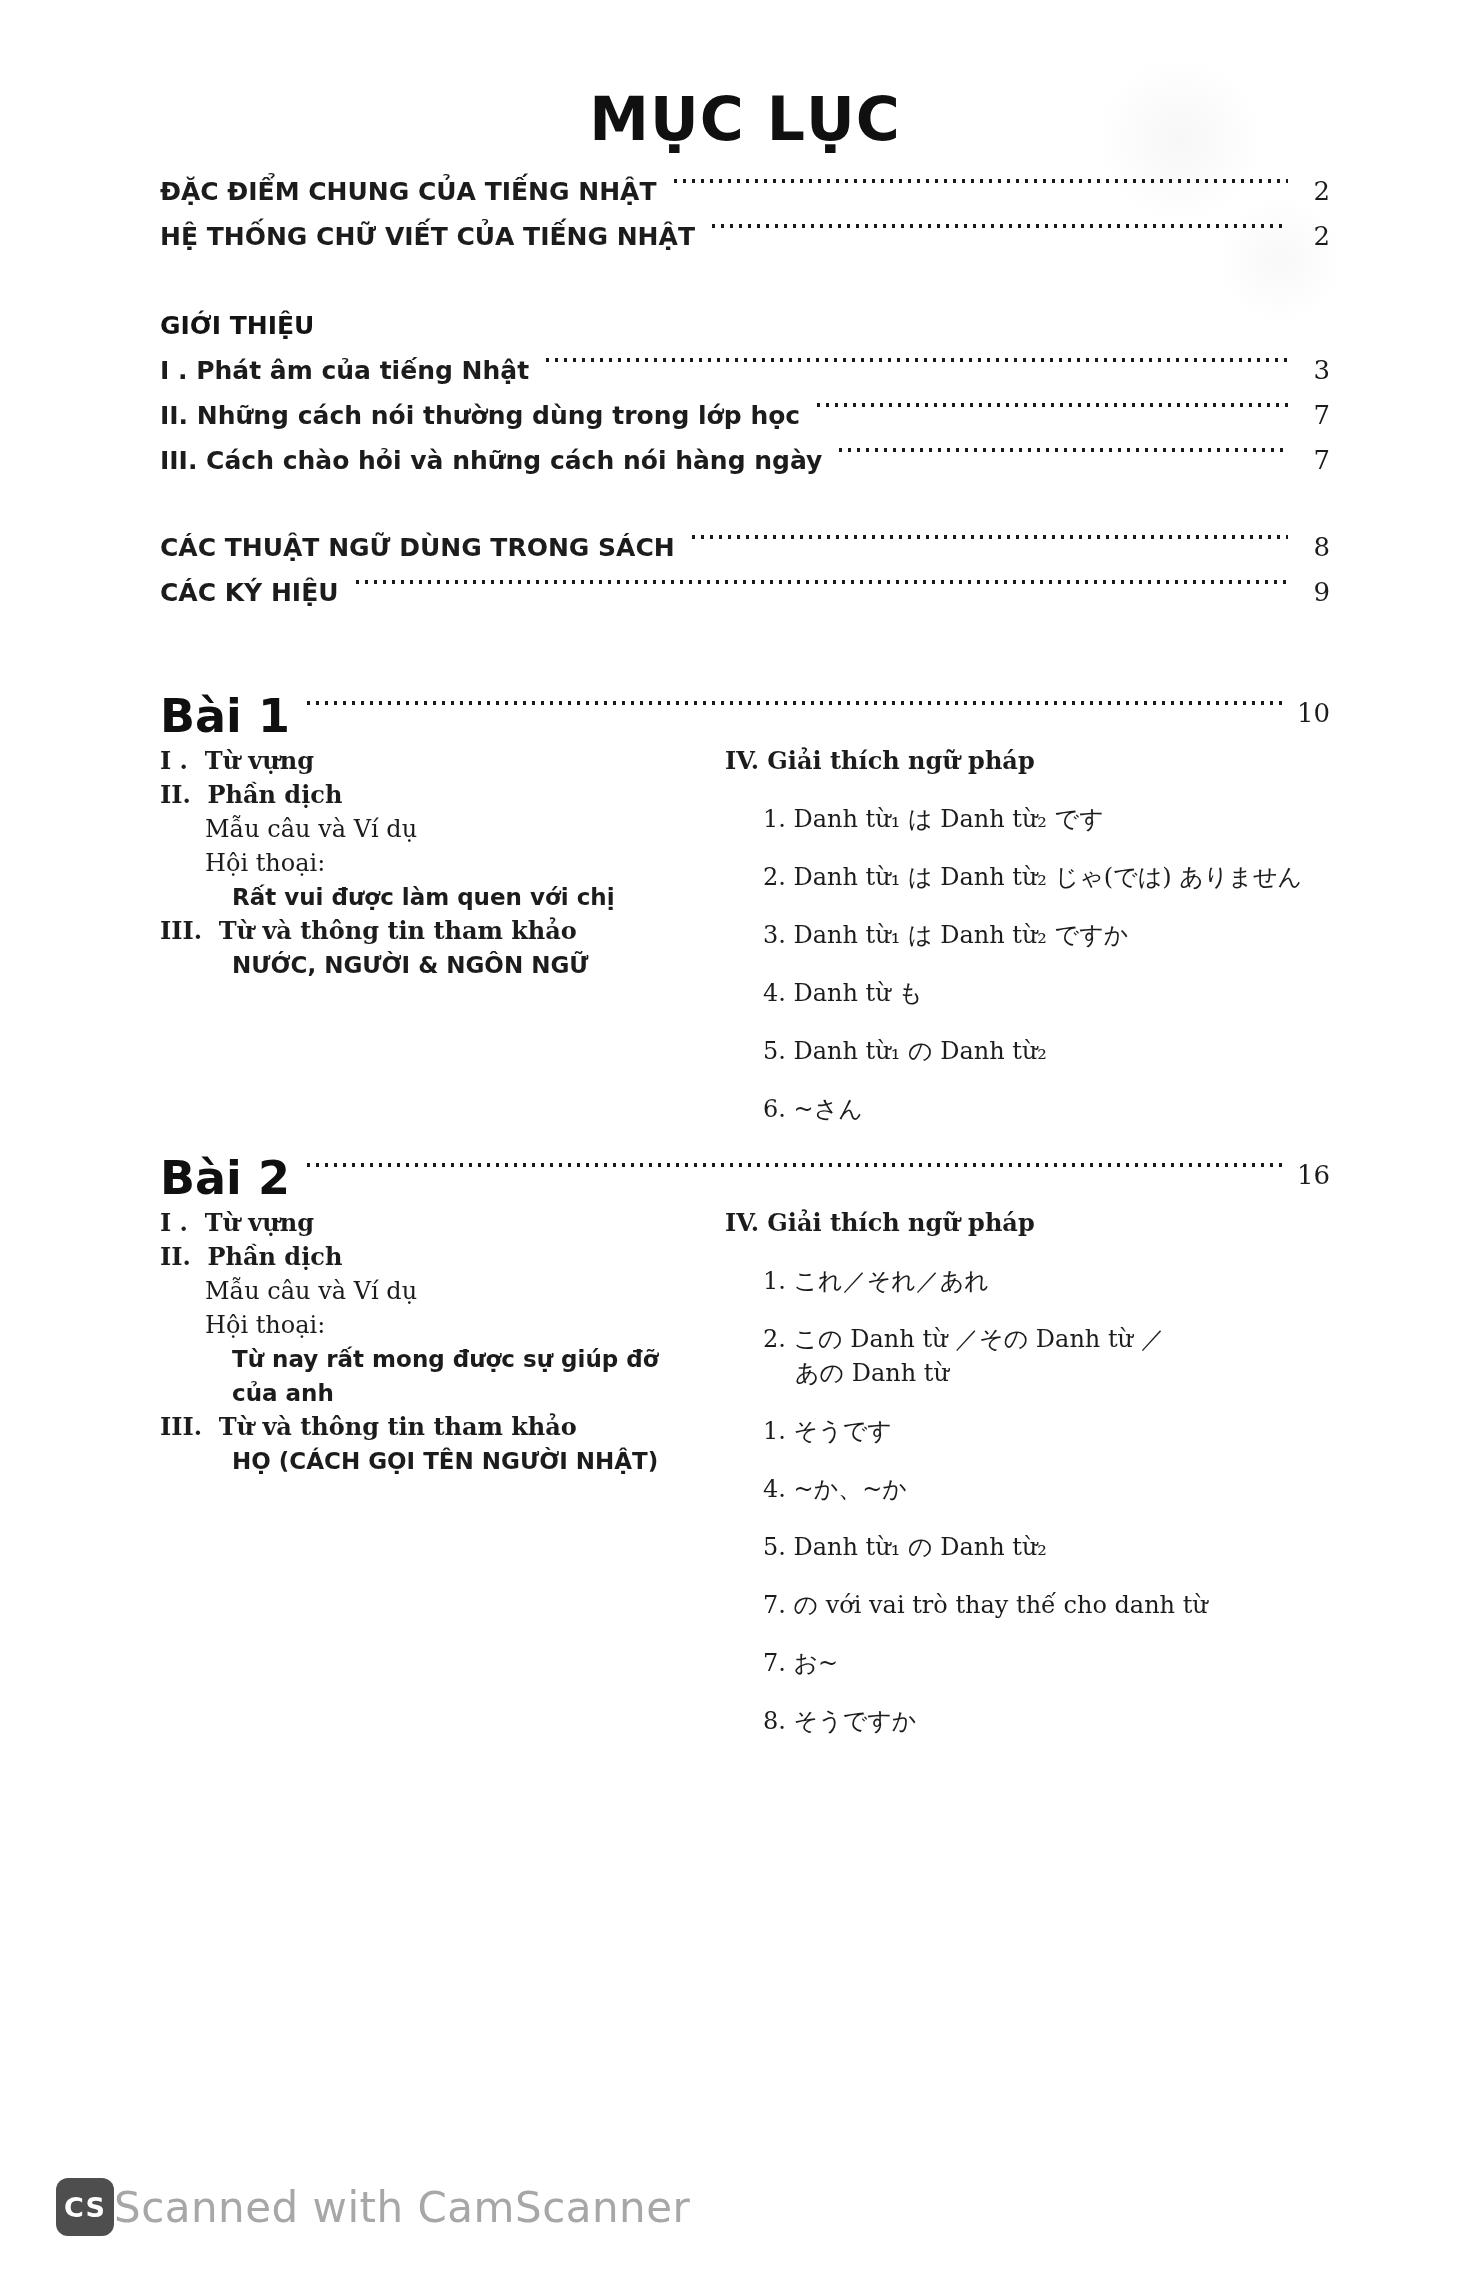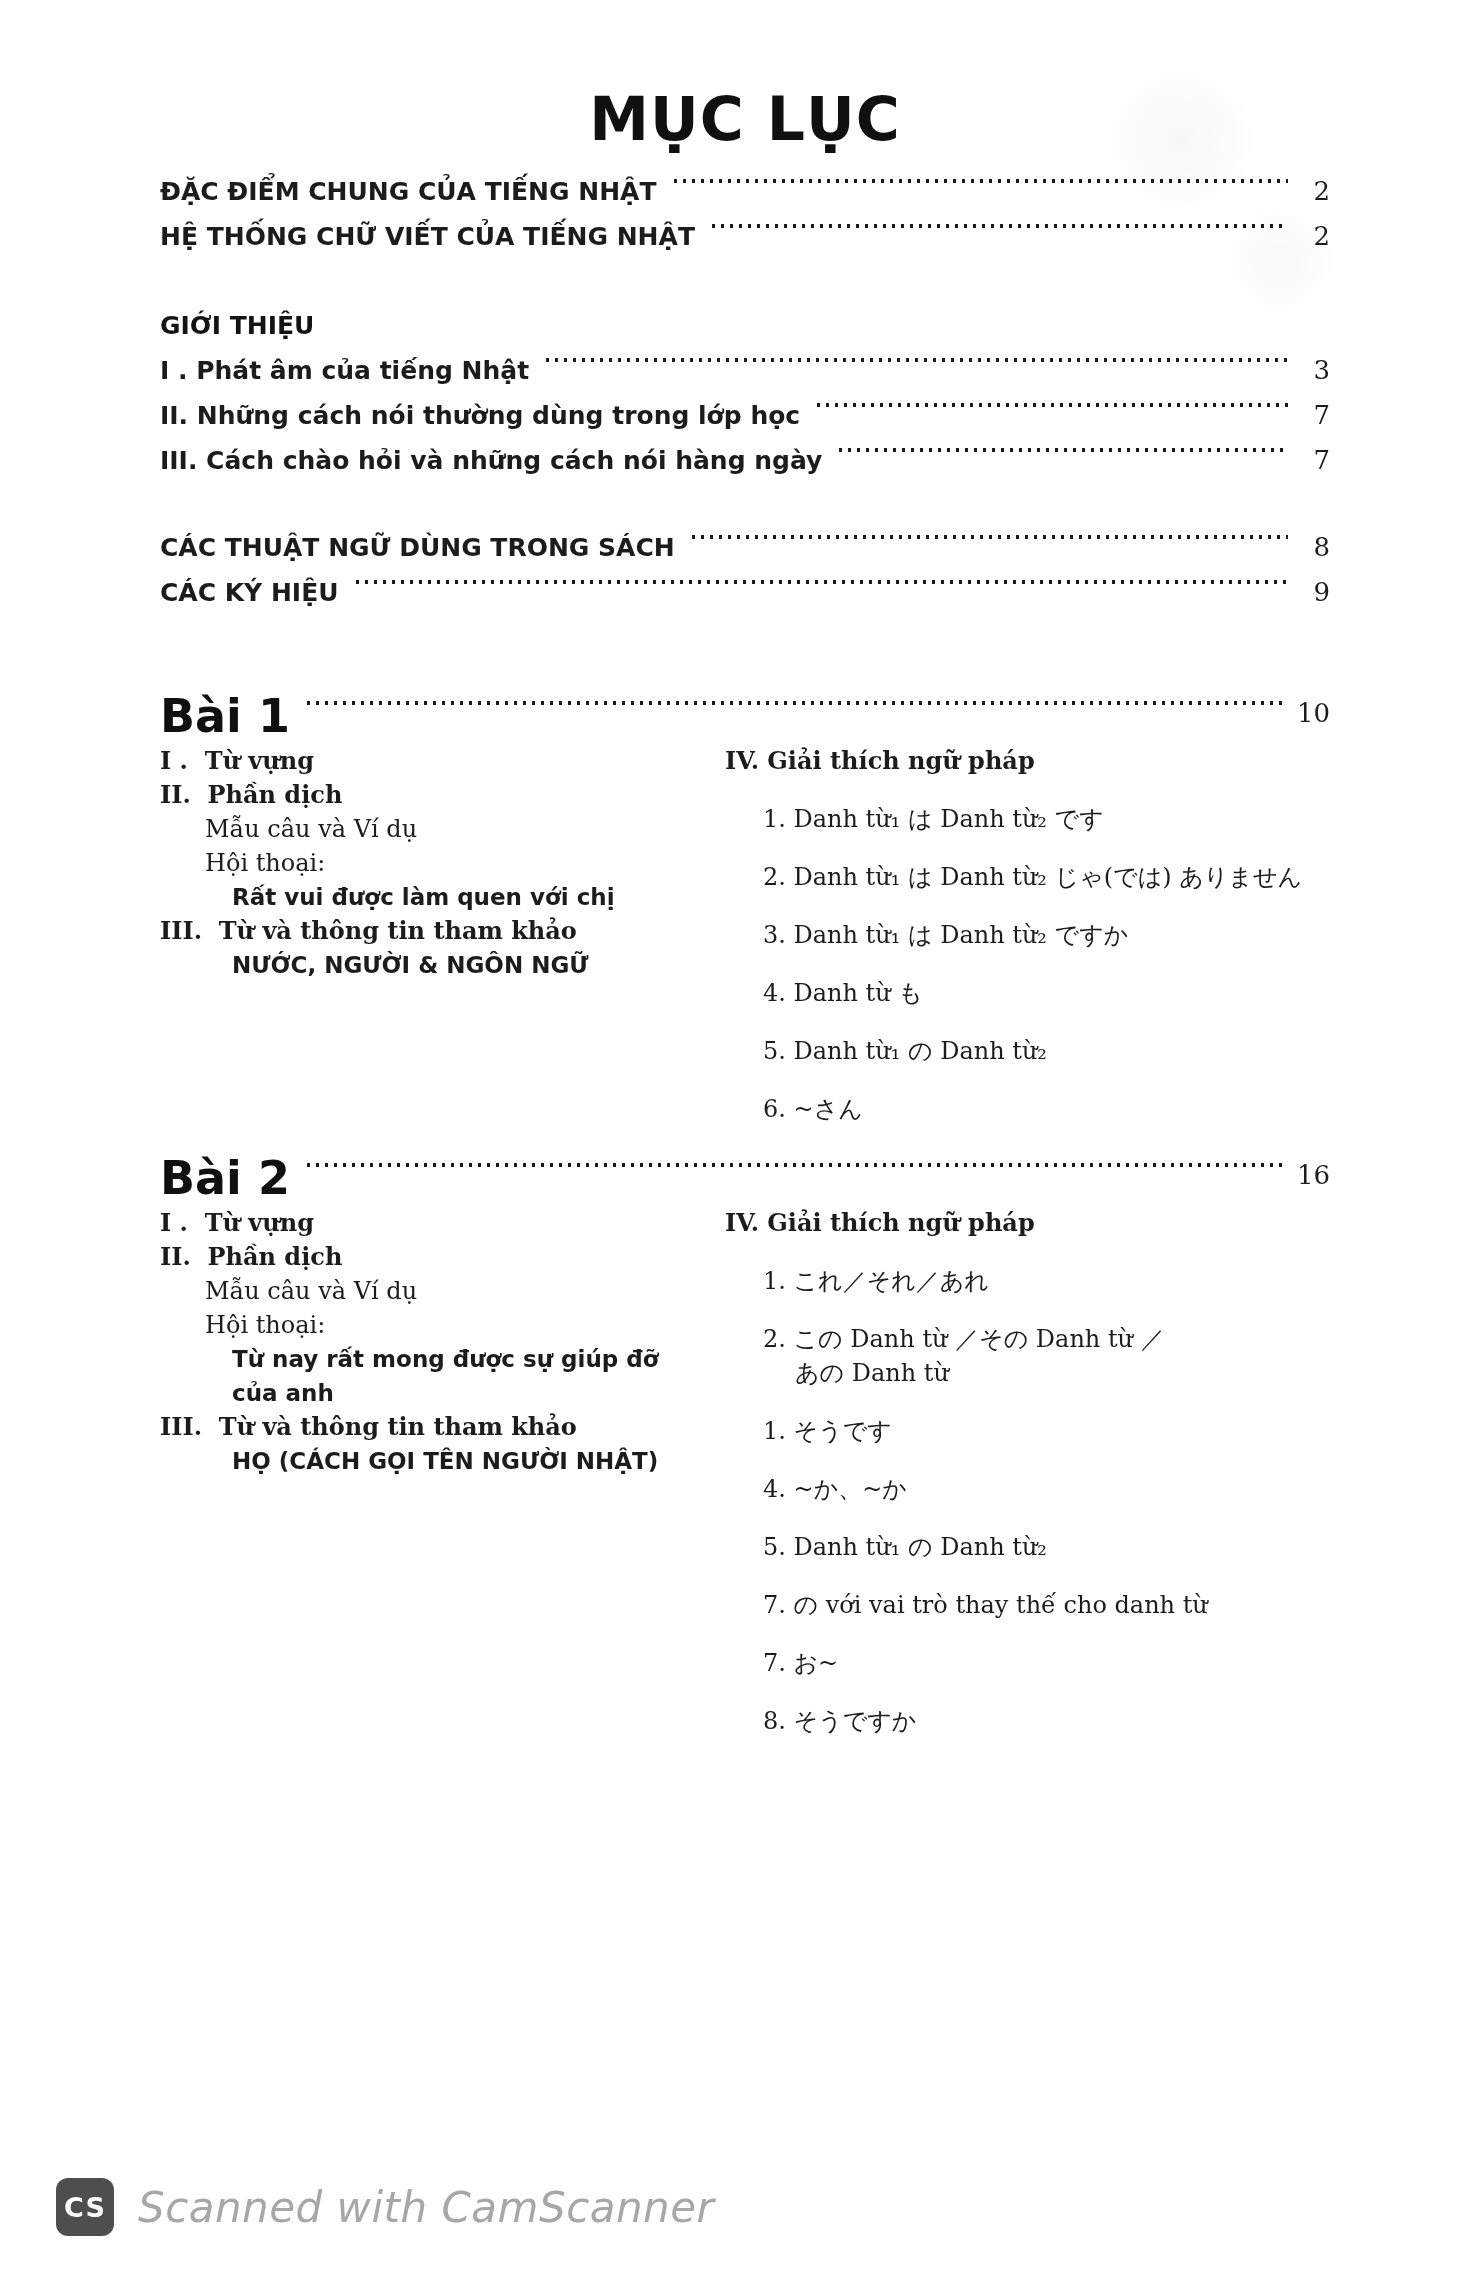--- a/index.html
+++ b/index.html
@@ -60,32 +60,32 @@
   .ln.sub { padding-left:45px; }
   .ln.em {
     padding-left:72px;
     font-family:"DejaVu Sans", sans-serif;
     font-weight:bold; font-size:23px;
   }
   .ln.num { padding-left:38px;margin-top:24px; }
   .ln.num-cont { padding-left:70px; }
   .footer {
     position:absolute; left:56px; bottom:36px;
-    display:flex; align-items:center; gap:24px;
+    display:flex; align-items:center; 
   }
   .cs-badge {
     width:58px; height:58px; border-radius:12px;
     background:#4e4e4e; color:#ffffff;
     display:flex; align-items:center; justify-content:center;
     font-family:"DejaVu Sans", sans-serif;
     font-weight:bold; font-size:27px; letter-spacing:1px;
   }
   .footer-text {
     font-family:"DejaVu Sans", sans-serif;
-    font-size:42px; color:#a7a7a7; letter-spacing:0.5px;font-style:italic;
+    font-size:42px; color:#a7a7a7; letter-spacing:0.5px;
   }
 </style>
 </head>
 <body>
 
 <div class="sheet">
 
   <h1 class="doc-title">MỤC LỤC</h1>
 
   <section class="block-top">

